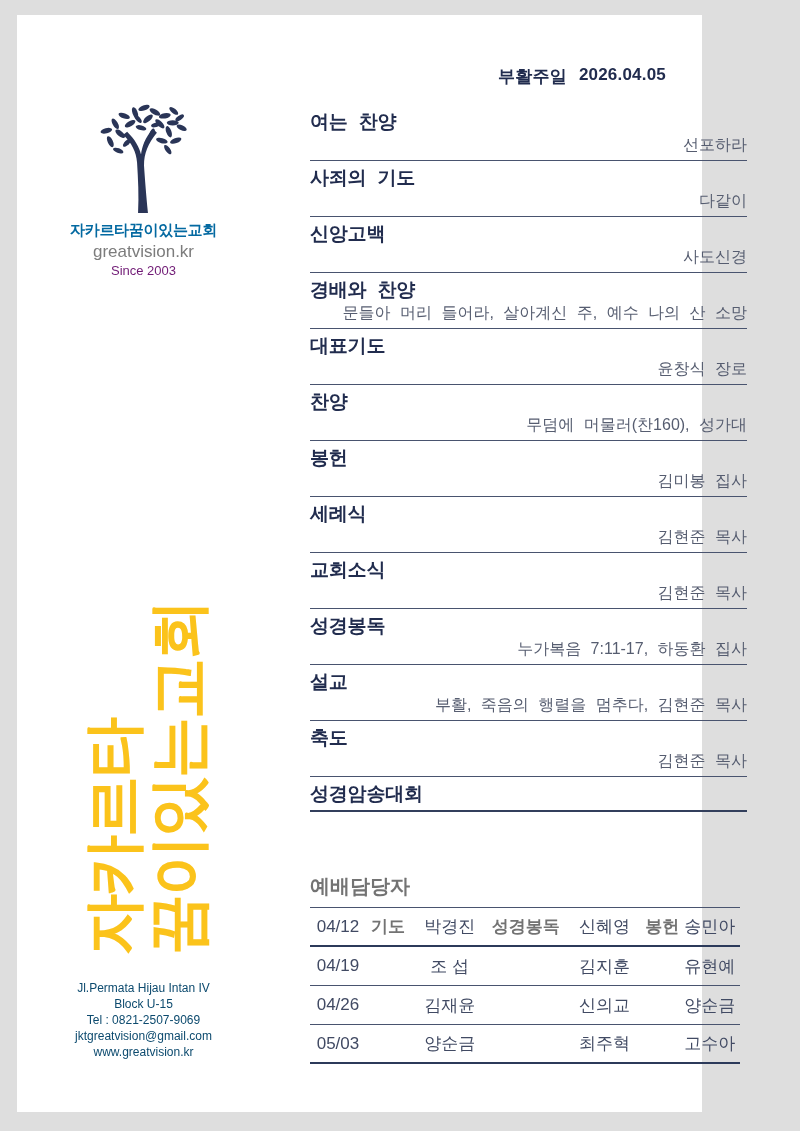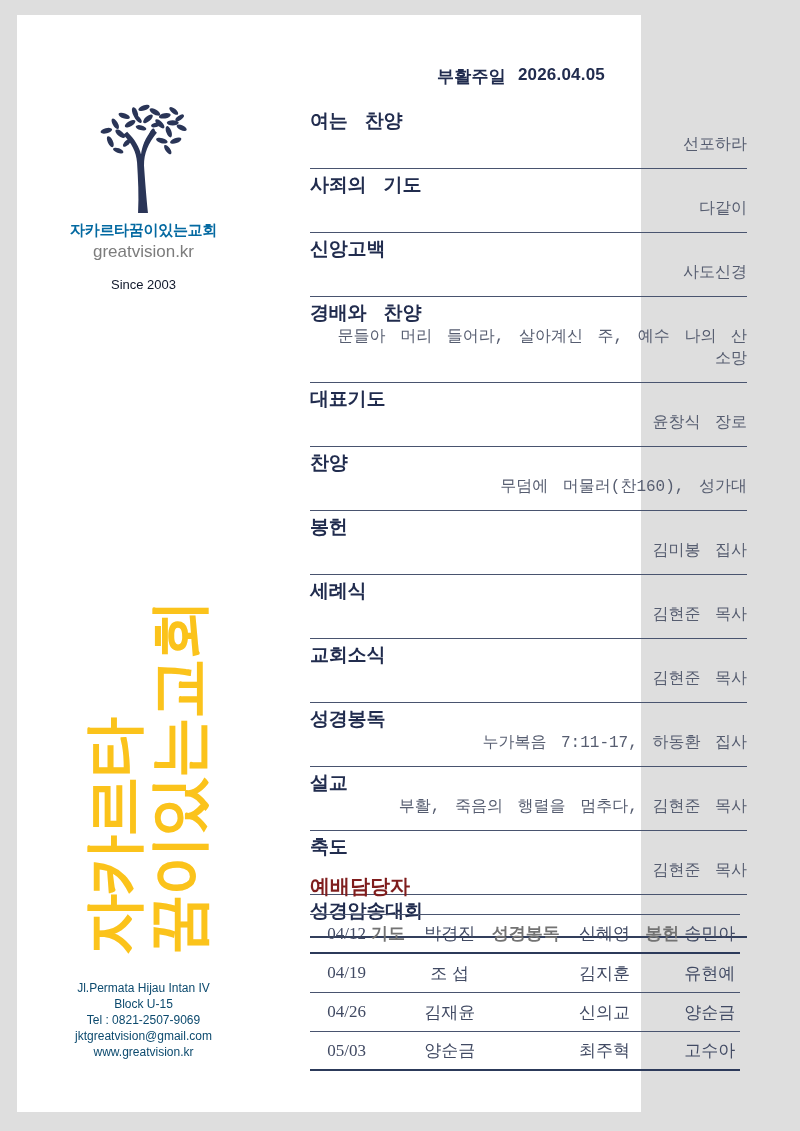--- a/index.html
+++ b/index.html
@@ -5,83 +5,83 @@
   * { margin:0; padding:0; box-sizing:border-box; }
   html,body { width:800px; height:1131px; }
   body {
     background:#dedede;
     font-family:"Liberation Sans","DejaVu Sans",sans-serif;
     position:relative;
     overflow:hidden;
   }
   .page {
     position:absolute; left:17px; top:15px;
-    width:624px; height:1097px;
+    width:685px; height:1097px;
     background:#ffffff;
   }
   
   .worship-date {
     position:absolute; top:50px; right:36px;
     font-size:17px; font-weight:bold; color:#212c4e;
     display:flex; gap:12px; letter-spacing:.2px;
   }
   
   .left-col {
     position:absolute; left:0; top:0; width:253px; text-align:center;
   }
   .logo-wrap { margin-top:86px; }
   .logo-wrap svg { width:104px; height:114px; }
   .church-name { font-size:15px; color:#0369a1; margin-top:2px; letter-spacing:-0.3px; }
   .church-name .prefix { font-weight:600; }
   .church-name .bold { font-weight:800; }
   .church-site { font-size:17px; color:#7c7c7c; margin-top:2px; }
-  .church-since { font-size:13px; color:#0f172a; margin-top:15px; }
+  .church-since { font-size:13px; color:#701a75; margin-top:1px; }
   
   .banner {
     position:absolute; left:64px; top:940px;
     transform:rotate(-90deg); transform-origin:0 0;
     font-size:61px; font-weight:800; line-height:1.07;
     color:#fbc31b; letter-spacing:-2px; white-space:nowrap;
   }
   
   .contact {
     position:absolute; left:0; top:966px; width:253px;
     text-align:center; font-size:12px; font-weight:500;
     color:#0c4a6e; line-height:1.33;
   }
   
   .worship-list {
     position:absolute; left:293px; top:90px; width:437px;
   }
-  .order-item { padding:5px 0 12px 0; border-bottom:1px solid #49546f;font-family:Liberation Mono, monospace; }
+  .order-item { padding:5px 0 4px 0; border-bottom:1px solid #49546f; }
   .order-item:last-child { border-bottom:2px solid #333f5c; }
   .order-item .t {
     font-size:19px; font-weight:bold; color:#212c4e;
     line-height:24px; word-spacing:6px; letter-spacing:-0.2px;
   }
   .order-item .d {
     font-size:16px; color:#565d70; line-height:22px; word-spacing:5px;text-align:right;
   }
   .order-item .d:empty { display:none; }
   
   .assign { position:absolute; left:293px; top:858px; width:430px; }
   .assign-title {
-    font-size:20px; font-weight:bold; color:#7f1d1d;
-    padding-bottom:14px; border-bottom:1px solid #49546f; word-spacing:4px;
+    font-size:20px; font-weight:bold; color:#737373;
+    padding-bottom:7px; border-bottom:1px solid #49546f; word-spacing:4px;
   }
   .assign-row {
     display:grid;
     grid-template-columns:13% 10% 19% 17% 19% 8% 14%;
     align-items:center; height:39px;
     border-bottom:1px solid #49546f;
     font-size:17px; color:#414a63;
   }
   .assign-row.first { border-bottom:2px solid #2c3a5a; }
   .assign-row:last-child { border-bottom:2px solid #2c3a5a; }
-  .assign-row .date { text-align:right;font-family:Liberation Serif, serif; }
+  .assign-row .date { text-align:center; }
   .assign-row .role { font-weight:bold; color:#737373; text-align:right; padding-right:4px; white-space:nowrap; }
   .assign-row .name { text-align:center; white-space:nowrap; }
 </style>
 </head>
 <body>
 
 <div class="page">
 
   <div class="worship-date">
     <span>부활주일</span>

